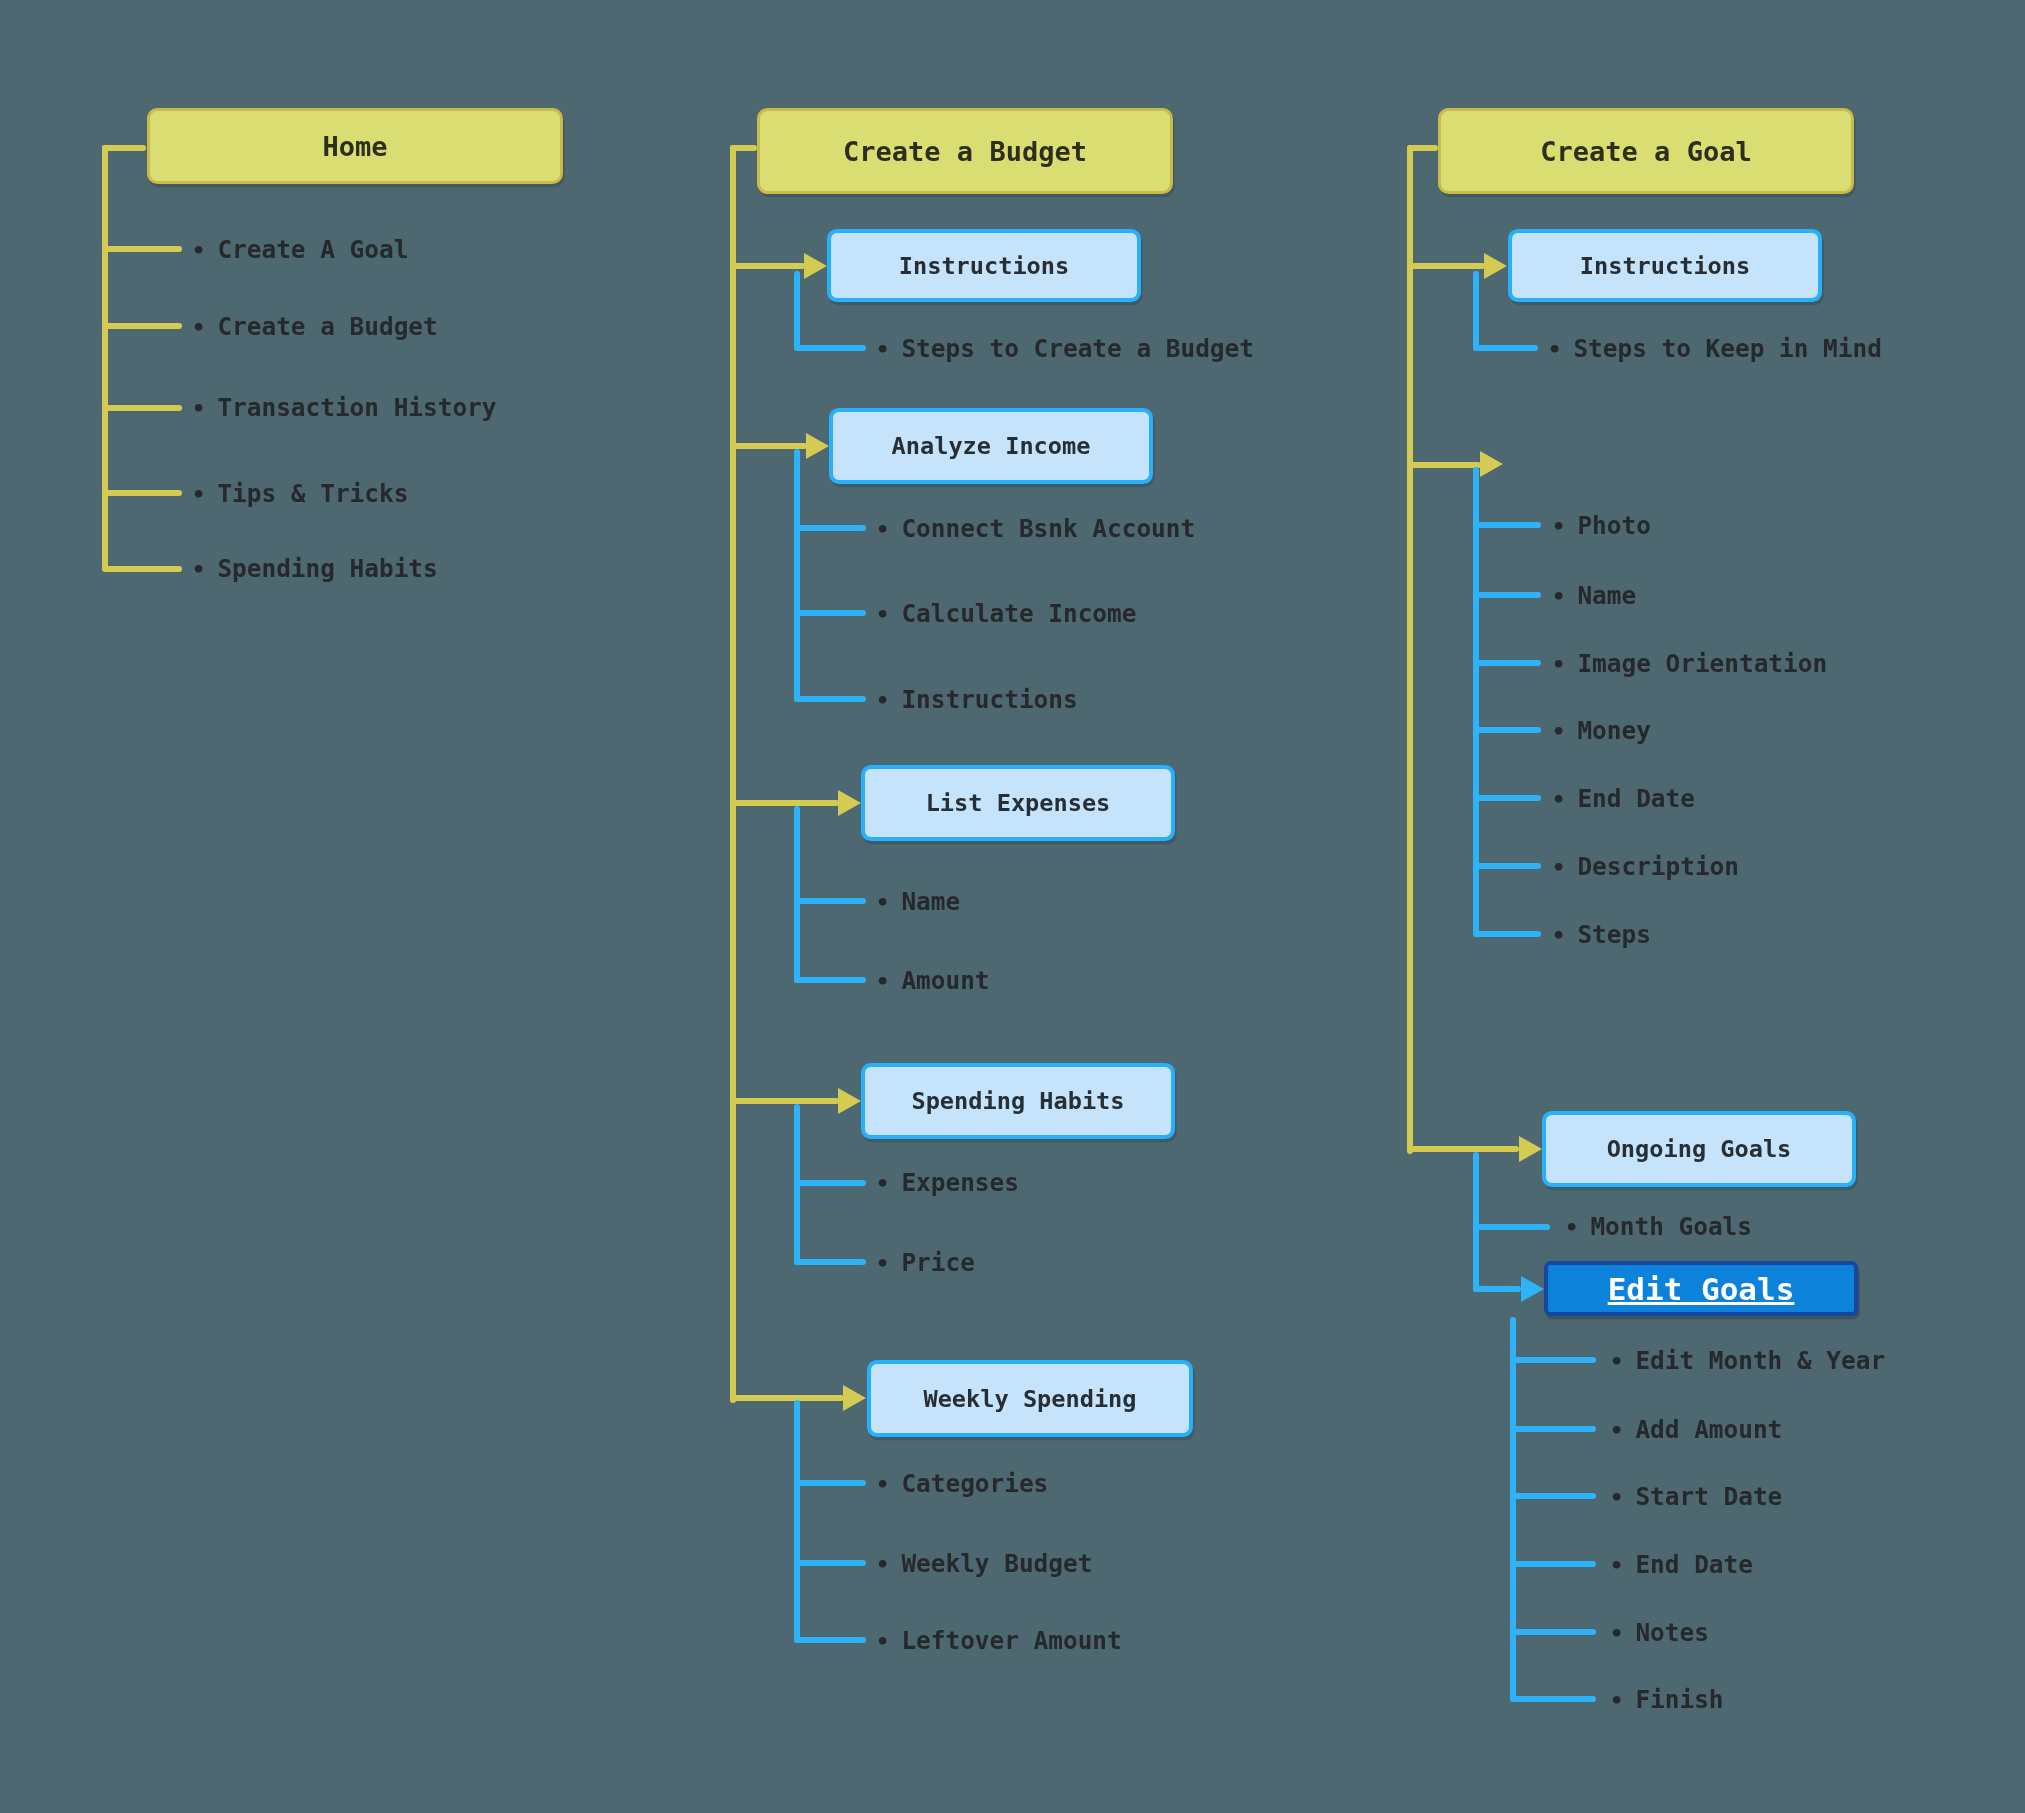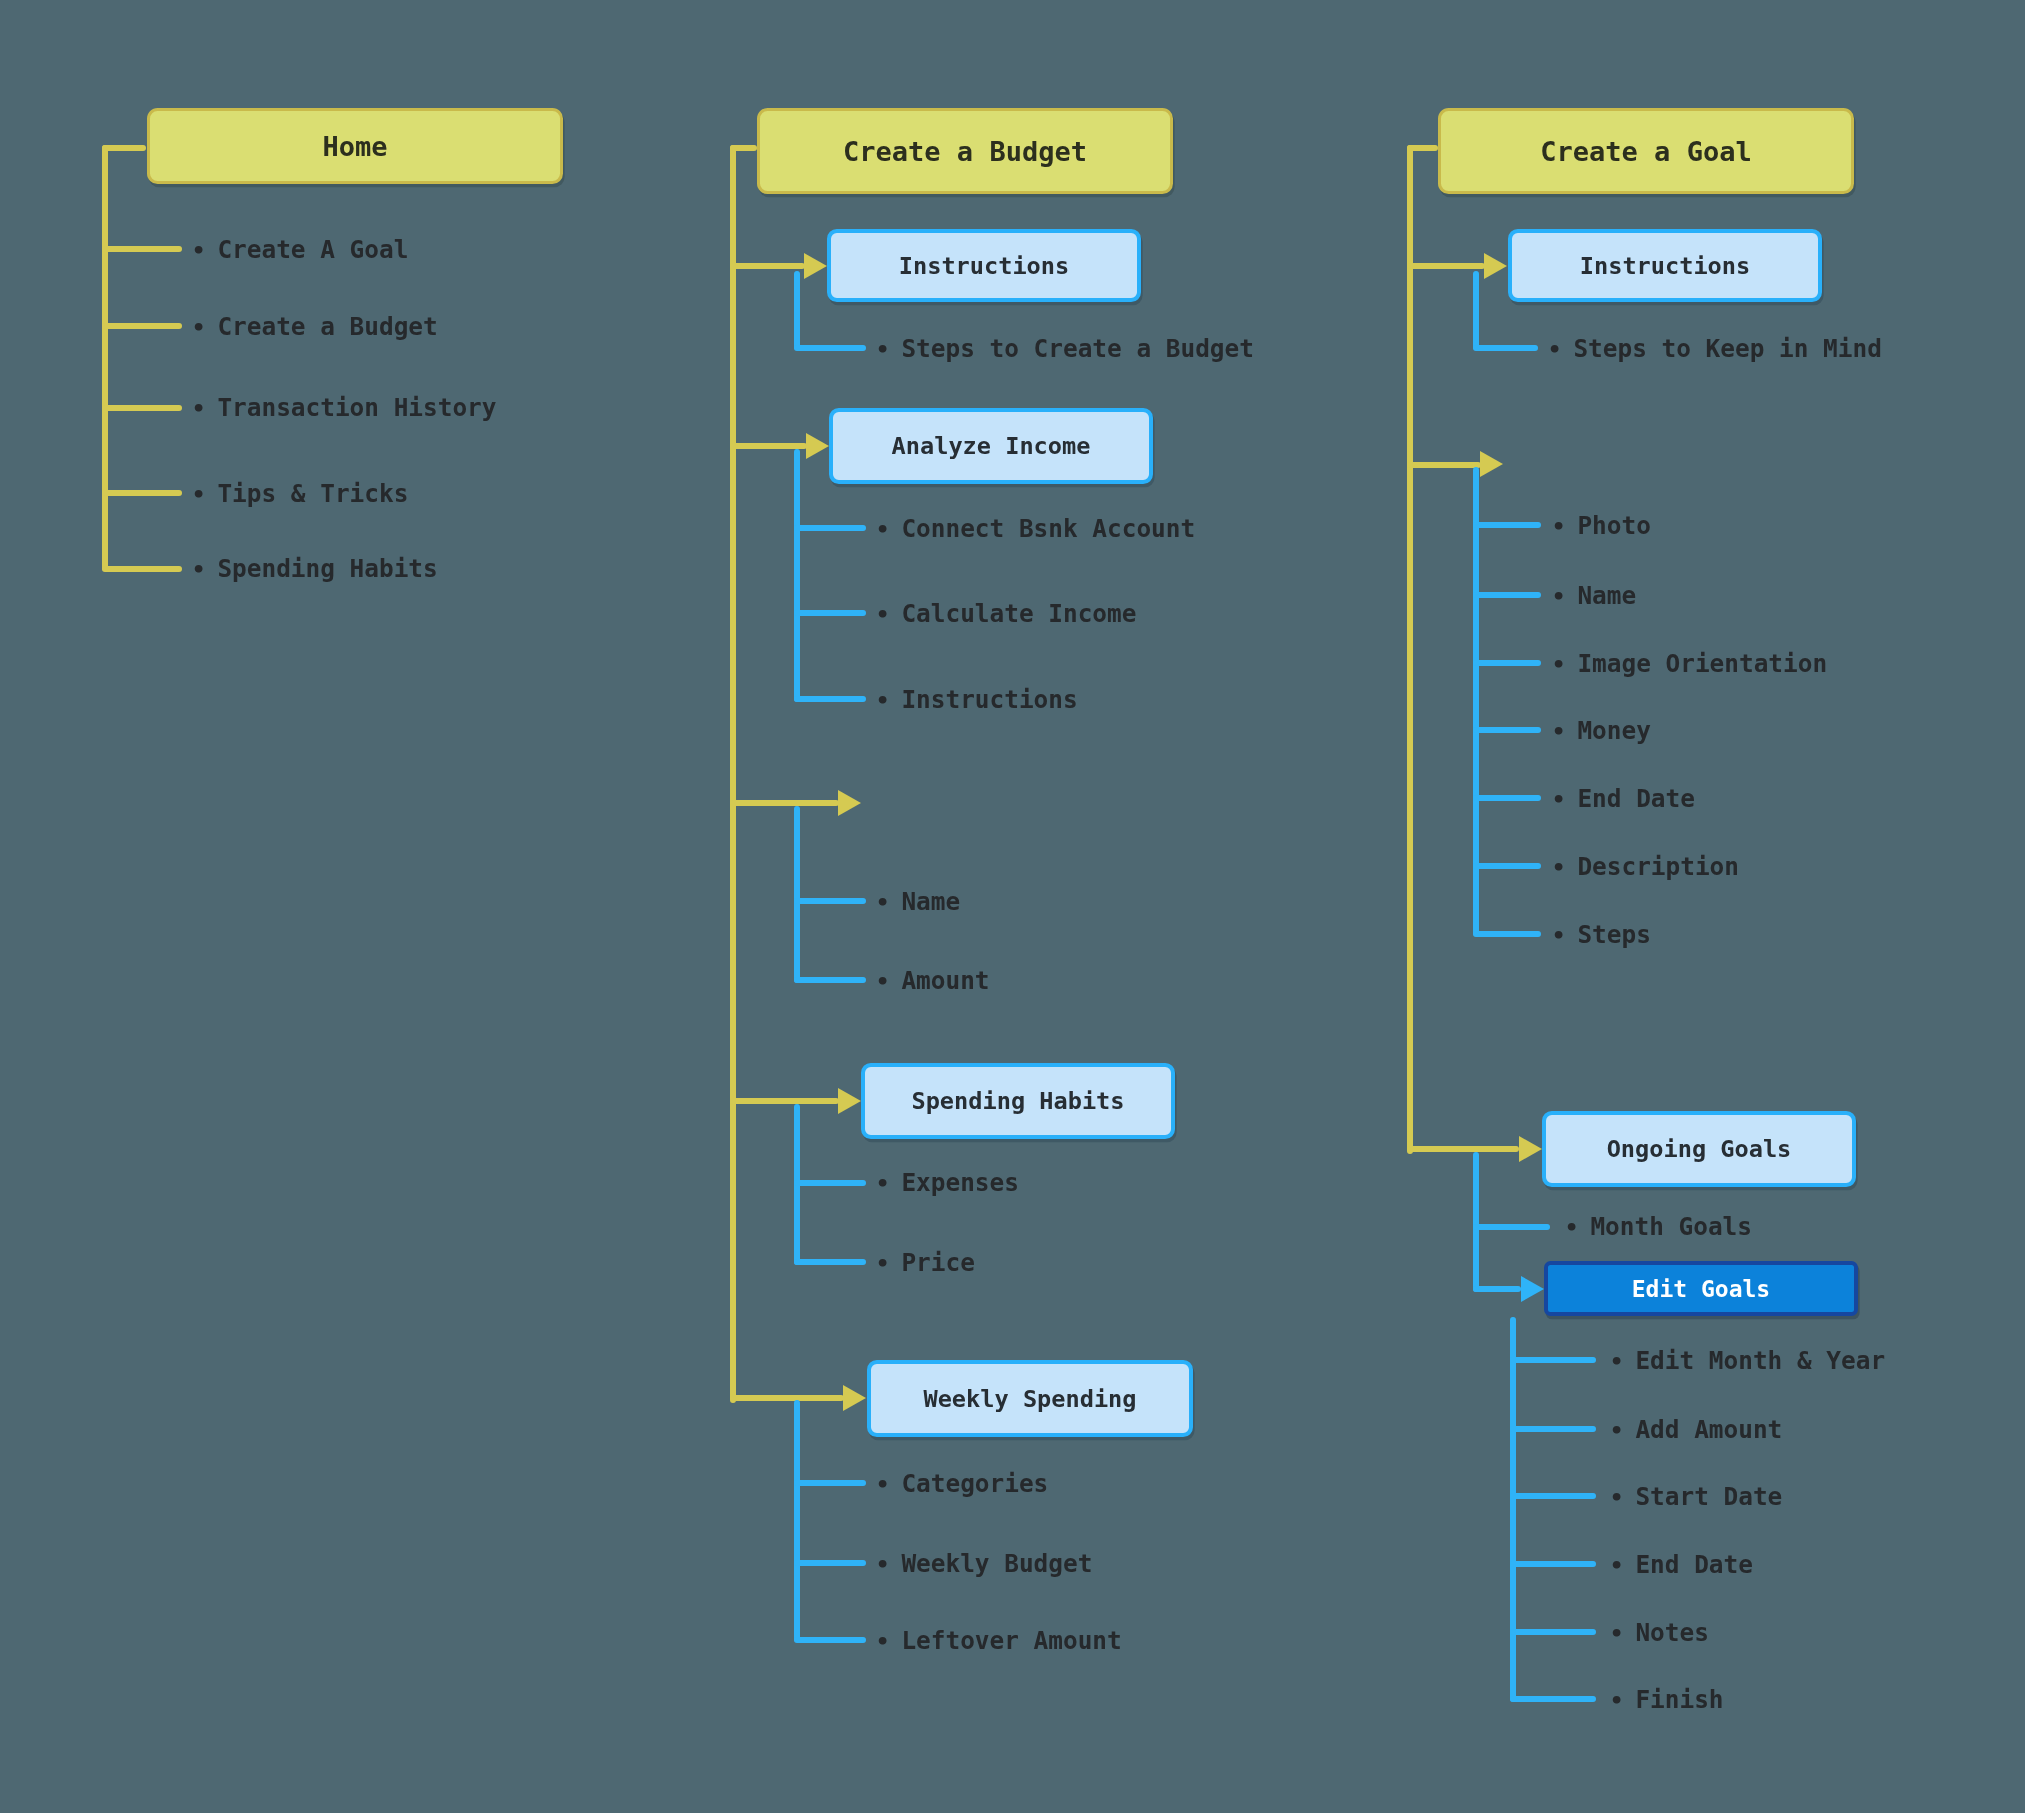--- a/index.html
+++ b/index.html
@@ -19,22 +19,23 @@
     border-radius:10.6px; color:#2c2f1e; font-size:27px;
     box-shadow:1.6px 3.3px 0 rgba(25,35,30,.22);
   }
   .box.blue{
     background:var(--blue_fill,#c5e3fa); border:4.9px solid var(--blue_border,#29b0fa);
     border-radius:9.8px; color:#272e34; font-size:23.6px;
     box-shadow:1.6px 3.3px 0 rgba(15,35,55,.22);
   }
   .box.primary{
     background:var(--dblue_fill,#0c82da); border:4.9px solid var(--dblue_border,#16479f);
-    border-radius:6.5px; color:#ffffff; font-size:23px;
+    border-radius:6.5px; color:#ffffff; font-size:31px;
     box-shadow:1.6px 3.3px 0 rgba(10,25,45,.25);
+    text-decoration:underline;
   }
   .hline,.vline{position:absolute; border-radius:2.9px;}
   .hline{height:5.7px;} .vline{width:5.7px;}
   .yline{background:var(--yellow_line,#d5ca52);}
   .bline{background:var(--blue_line,#2fb3f8);}
   .tri{position:absolute; width:0; height:0;
        border-top:13px solid transparent; border-bottom:13px solid transparent;}
   .tri-y{border-left:23.6px solid var(--yellow_line,#d5ca52);}
   .tri-b{border-left:23.6px solid var(--blue_line,#2fb3f8);}
   .item{
@@ -119,20 +120,23 @@
     <span class="bullet"></span>
     <span>Calculate Income</span>
   </div>
   <div class="item" style="left:876px;top:699px">
     <span class="bullet"></span>
     <span>Instructions</span>
   </div>
 
   <div class="hline yline" style="left:730px;top:800px;width:109px"></div>
   <div class="tri tri-y" style="left:838px;top:790px"></div>
+  <div class="box blue" style="left:861px;top:765px;width:314px;height:76px">
+    <span>List Expenses</span>
+  </div>
   <div class="vline bline" style="left:794px;top:806px;height:177px"></div>
   <div class="hline bline" style="left:794px;top:898px;width:72px"></div>
   <div class="hline bline" style="left:794px;top:977px;width:72px"></div>
   <div class="item" style="left:876px;top:901px">
     <span class="bullet"></span>
     <span>Name</span>
   </div>
   <div class="item" style="left:876px;top:980px">
     <span class="bullet"></span>
     <span>Amount</span>

